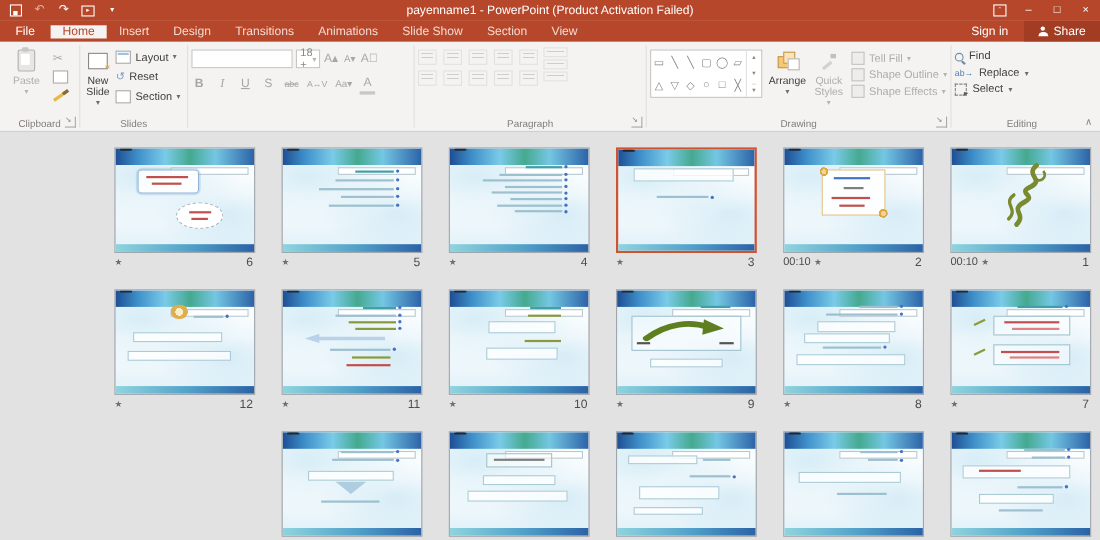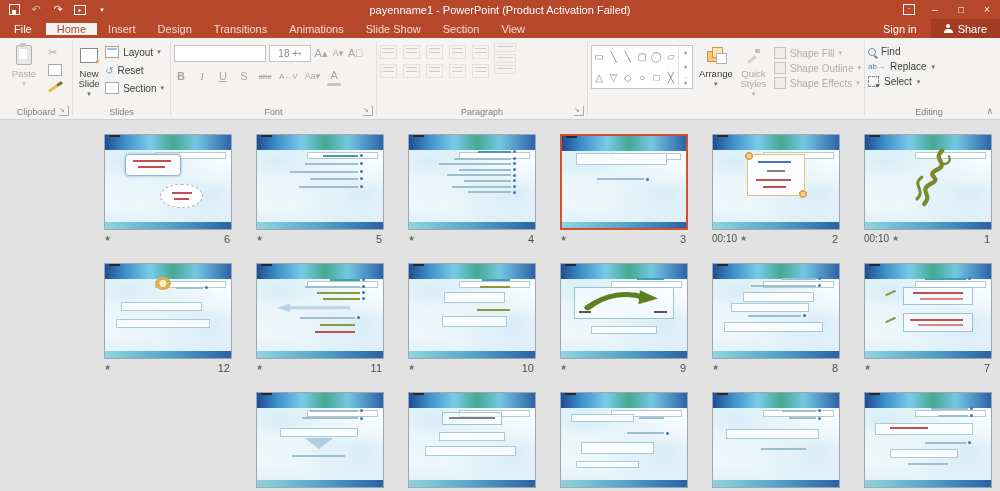--- a/index.html
+++ b/index.html
@@ -225,44 +225,40 @@
     </div>
     <div class="vsep"></div>
 
     <div class="grp" style="width:205px;">
       <div class="grp-body">
         <div class="fontrows">
           <div class="frow">
             <span class="inputbox" style="width:92px;">
                 <span></span>
               </span>
-            <span class="inputbox" style="width:42px;justify-content:center;">
+            <span class="inputbox" style="width:22px;justify-content:space-between;">
                 <span>18 +</span>
                 <span class="caret off">▾</span>
               </span>
             <span class="fbtn">A▴</span>
             <span class="fbtn" style="font-size:9px;">A▾</span>
             <span class="fbtn">A⃠</span>
           </div>
           <div class="frow" style="gap:7px;">
             <span class="fbtn" style="font-weight:bold;">B</span>
             <span class="fbtn" style="font-style:italic;font-family:'Liberation Serif',serif;">I</span>
             <span class="fbtn" style="text-decoration:underline;">U</span>
             <span class="fbtn">S</span>
             <span class="fbtn" style="font-size:8px;text-decoration:line-through;">abc</span>
             <span class="fbtn" style="font-size:8px;">A↔V</span>
             <span class="fbtn" style="font-size:9px;">Aa▾</span>
             <span class="fbtn" style="border-bottom:3px solid #C9C7C5;">A</span>
           </div>
         </div>
       </div>
-      <div class="grp-foot">
-          <span>Font</span>
-        <span class="lnch">↘</span>
-        </div>
     </div>
     <div class="vsep"></div>
 
     <div class="grp" style="width:210px;">
       <div class="grp-body" style="gap:5px;">
         <div class="fontrows" id="pararows">
             <div class="frow" style="gap: 6px;">
               <div class="picon"></div>
               <div class="picon"></div>
               <div class="picon"></div>
@@ -327,35 +323,39 @@
         <div class="bigbtn off">
           <span class="bicon">
               <span class="qbrush"></span>
             </span>
           <span>Quick Styles</span>
             <span class="caret off">▾</span>
         </div>
         <div class="shapecol">
           <span class="shbtn">
               <span class="shic"></span>
-              <span>Shape Fill</span>
+              <span>Tell Fill</span>
               <span class="caret off">▾</span>
             </span>
           <span class="shbtn">
               <span class="shic"></span>
               <span>Shape Outline</span>
               <span class="caret off">▾</span>
             </span>
           <span class="shbtn">
               <span class="shic"></span>
               <span>Shape Effects</span>
               <span class="caret off">▾</span>
             </span>
         </div>
       </div>
+      <div class="grp-foot">
+          <span>Drawing</span>
+        <span class="lnch">↘</span>
+        </div>
     </div>
     <div class="vsep"></div>
 
     <div class="grp" style="width:128px;">
       <div class="grp-body">
         <div class="editcol">
           <span class="edbtn">
               <span class="mag"></span>
               <span>Find</span>
             </span>

